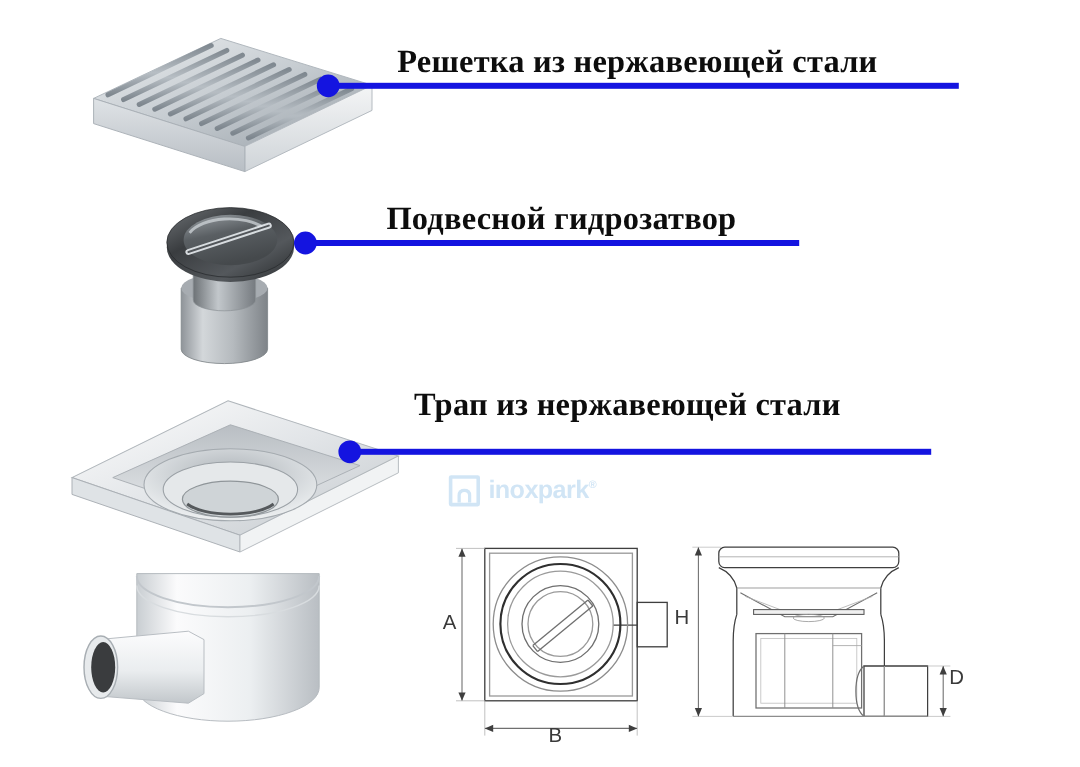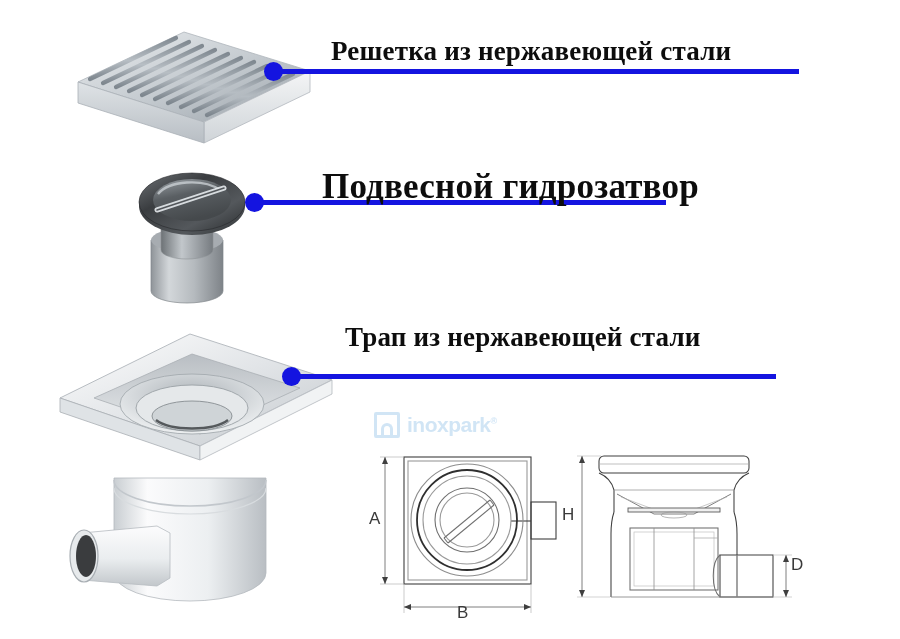--- a/index.html
+++ b/index.html
@@ -157,21 +157,21 @@
 
     <path d="M30,36 a36,19 0 0 1 62,-4" fill="none" stroke="#cfd4d8" stroke-width="2.4" opacity="0.75"></path>
 
     <path d="M29,52 L96,30" fill="none" stroke="#e6eaed" stroke-width="5" stroke-linecap="round" opacity="0.9"></path>
     <path d="M29,52 L96,30" fill="none" stroke="#52565a" stroke-width="1.6" stroke-linecap="round"></path>
   </svg>
 
   <div class="callout">
     <div class="callout-line" style="left:252px;top:200px;width:414px;"></div>
     <div class="callout-dot" style="left:245px;top:193px;"></div>
-    <div class="callout-text" style="left:322px;top:167px;font-size:35px;">Подвесной гидрозатвор</div>
+    <div class="callout-text" style="left:322px;top:167px;font-size:27px;">Подвесной гидрозатвор</div>
   </div>
 
   <svg width="300" height="280" style="position:absolute;left:52px;top:328px;">
     <defs>
       <linearGradient id="flangeTop" x1="0" y1="0" x2="1" y2="1">
         <stop offset="0" stop-color="#fdfdfd"></stop>
         <stop offset="0.5" stop-color="#e2e5e8"></stop>
         <stop offset="1" stop-color="#c5cace"></stop>
       </linearGradient>
       <linearGradient id="flangeInner" x1="0" y1="0" x2="0" y2="1">
@@ -217,21 +217,21 @@
     <ellipse cx="140" cy="88" rx="40" ry="15" fill="#cfd4d7" stroke="#8f9599" stroke-width="1"></ellipse>
     <path d="M104,92 a40,15 0 0 0 72,0" fill="none" stroke="#55595c" stroke-width="2.4"></path>
   </svg>
 
   <div class="callout">
     <div class="callout-line" style="left:289px;top:374px;width:487px;"></div>
     <div class="callout-dot" style="left:282px;top:367px;"></div>
     <div class="callout-text" style="left:345px;top:322px;font-size:27px;">Трап из нержавеющей стали</div>
   </div>
 
-  <div class="watermark" style="left:374px;top:396px;margin-top:16px;">
+  <div class="watermark" style="left:374px;top:396px;">
     <div class="wm-mark"></div>
     <div class="wm-text">
       <span>inoxpark</span><sup>®</sup>
     </div>
   </div>
 
   <svg width="220" height="185" style="position:absolute;left:362px;top:442px;">
     <g stroke="#3f3f3f" fill="none" stroke-width="1.1">
 
       <rect x="42" y="15" width="127" height="127"></rect>

